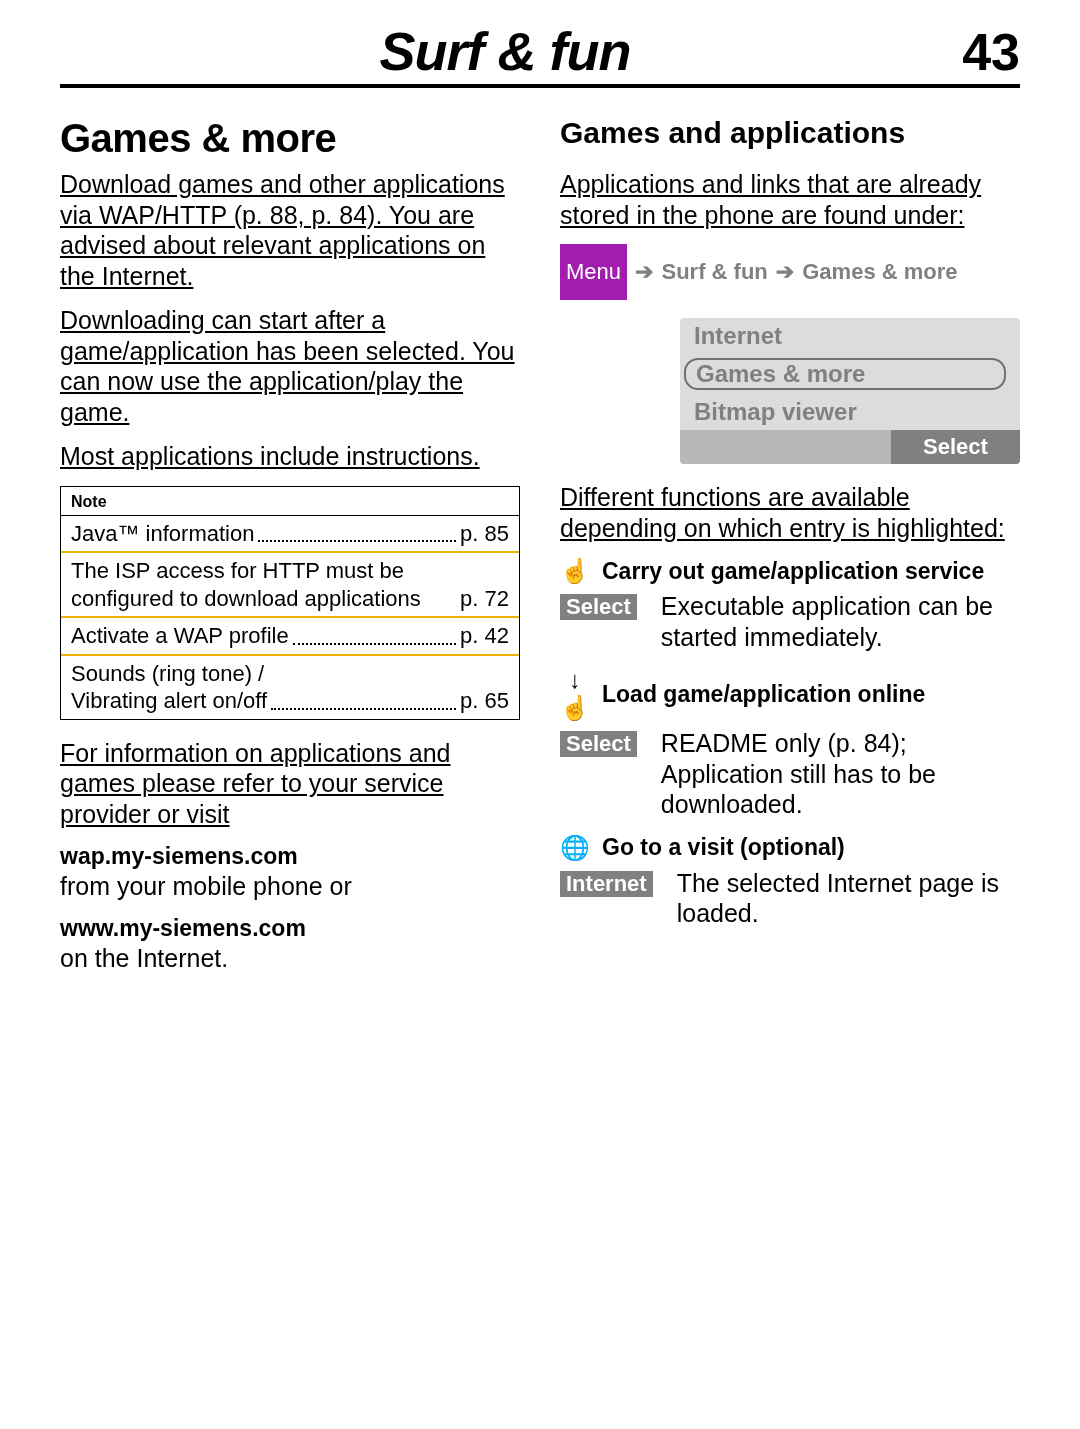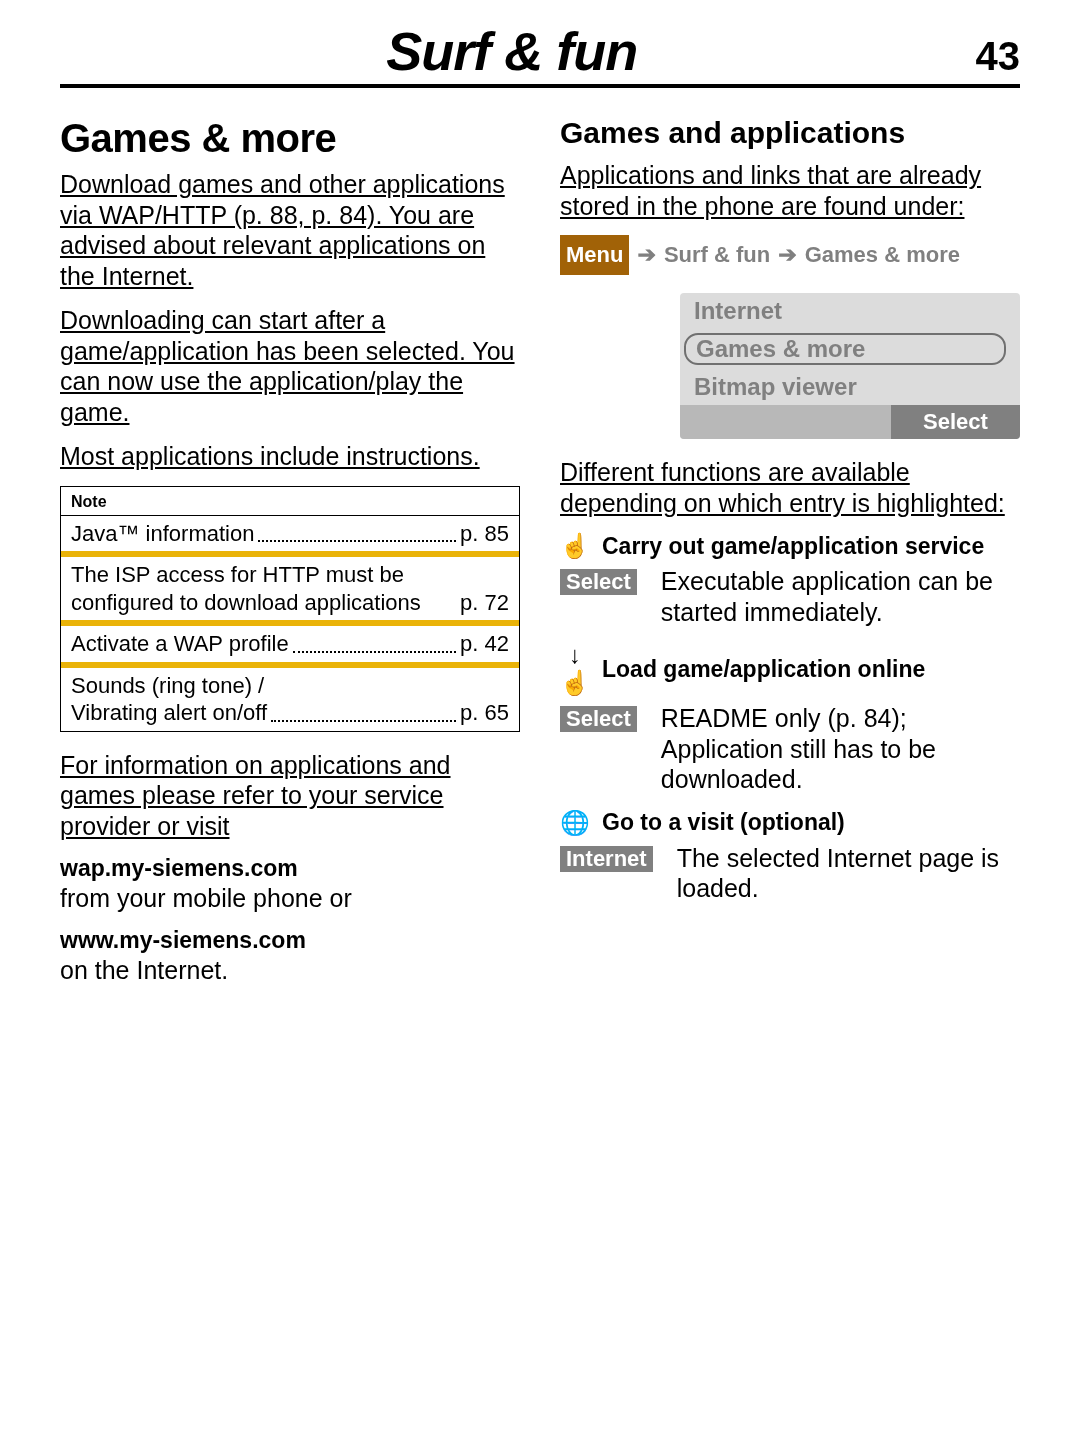--- a/index.html
+++ b/index.html
@@ -23,41 +23,41 @@
   .header-title {
     flex: 1;
     text-align: center;
     font-weight: 900;
     font-size: 54px;
     font-style: italic;
     letter-spacing: -1px;
   }
   .header-num {
     font-weight: 900;
-    font-size: 40px;
+    font-size: 52px;
     margin-left: 12px;
   }
   .columns {
     display: flex;
     gap: 40px;
   }
   .col {
     flex: 1;
     min-width: 0;
   }
   h1.section {
     font-size: 40px;
     font-weight: 700;
     margin: 0 0 8px 0;
     letter-spacing: -0.5px;
   }
   h2.section {
     font-size: 30px;
     font-weight: 700;
-    margin: 0 0 10px 0;
+    margin: 0 0 19px 0;
   }
   p.body {
     font-size: 25px;
     line-height: 1.22;
     margin: 0 0 14px 0;
     text-decoration: underline;
   }
   .note-box {
     border: 1px solid #000;
     margin: 14px 0 18px 0;
@@ -66,21 +66,21 @@
     font-weight: 700;
     font-size: 16px;
     padding: 6px 10px 4px 10px;
     border-bottom: 1px solid #000;
   }
   .note-row {
     display: flex;
     align-items: flex-end;
     padding: 4px 10px;
     font-size: 22px;
-    border-bottom: 6px solid #eab308;
+    border-bottom: 2px solid #eab308;
     line-height: 1.25;
   }
   .note-row:last-child { border-bottom: none; }
   .note-row .label { flex: 0 0 auto; }
   .note-row .dots {
     flex: 1;
     border-bottom: 2px dotted #000;
     margin: 0 4px 5px 4px;
     height: 1px;
   }
@@ -102,24 +102,24 @@
     display: flex;
     align-items: center;
     gap: 8px;
     font-size: 22px;
     font-weight: 700;
     color: #808080;
     margin: 10px 0 18px 0;
     flex-wrap: wrap;
   }
   .menu-chip {
-    background: #a16207;
+    background: #a21caf;
     color: #fff;
-    padding: 7px 6px;
-    font-weight: 700;
+    padding: 15px 6px;
+    font-weight: 400;
   }
   .arrow {
     font-size: 22px;
     color: #808080;
     line-height: 1;
   }
   .phone-menu {
     width: 340px;
     margin: 0 0 18px auto;
     background: #dcdcdc;

